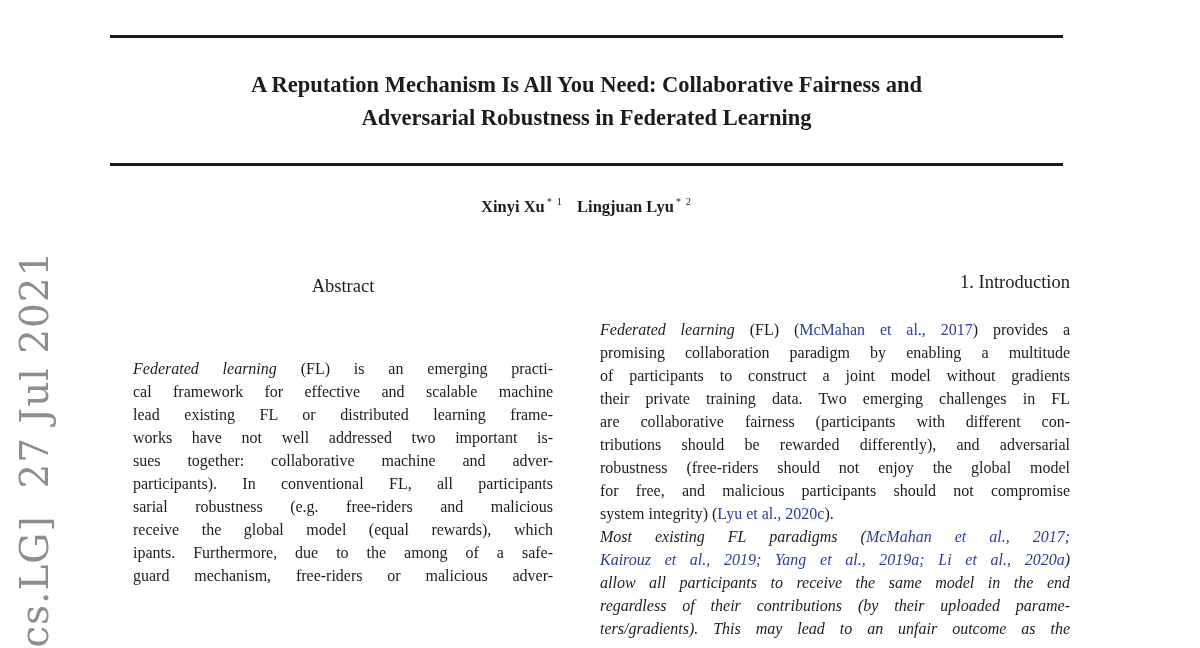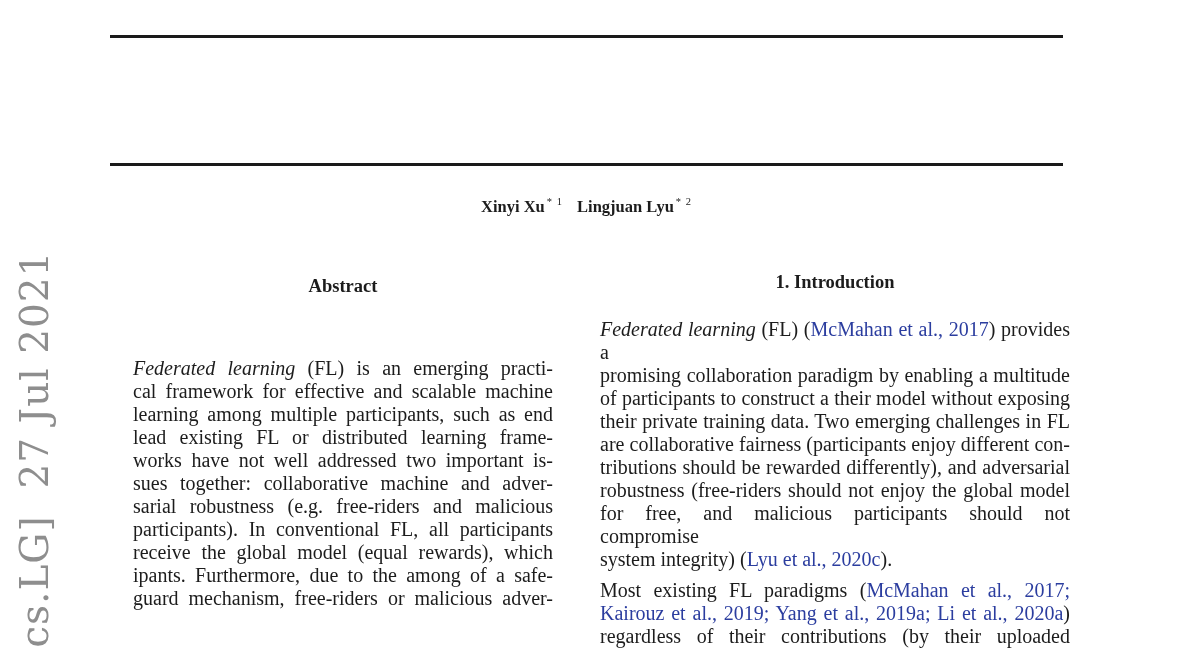--- a/index.html
+++ b/index.html
@@ -16,87 +16,91 @@
     text-align:center; font-size:22.5px; font-weight:bold; line-height:33px;
   }
   .authors {
     position:absolute; left:110px; top:196px; width:953px;
     text-align:center; font-size:16.5px; font-weight:bold;
   }
   .author + .author { margin-left:10px; }
   .author sup { font-size:10.5px; font-weight:normal; letter-spacing:1px; margin-left:2px; }
   .col-left  { position:absolute; left:133px; top:276px; width:420px; }
   .col-right { position:absolute; left:600px; top:272px; width:470px; }
-  .abstract-heading { margin:0; text-align:center; font-size:18.5px; font-weight:bold; line-height:20px; }
-  .intro-heading    { margin:0; text-align:center;   font-size:18.5px; font-weight:bold; line-height:21px; }
+  .abstract-heading { margin:0; text-align:center; font-size:18.5px; font-weight:normal; line-height:20px; }
+  .intro-heading    { margin:0; text-align:right;   font-size:18.5px; font-weight:normal; line-height:21px; }
   .abstract-body { margin-top:61px; }
   .intro-body    { margin-top:25px; }
-  .rich { font-size:20px; line-height:23px; }
+  .rich { font-size:16px; line-height:23px; }
   .rich .line { text-align:justify; text-align-last:justify; white-space:normal; }
   .rich .line.end { text-align-last:left; }
-  .para2 { margin-top:8px; }
+  .para2 { margin-top:0;font-style:italic; }
   .i { font-style:italic; }
   .c { color:var(--cite,#2b3d9f); }
   .arxiv-stamp {
     position:absolute; left:12px; top:664px;
     transform:rotate(-90deg); transform-origin:0 0;
     white-space:pre; font-size:39px; letter-spacing:1px;
     color:var(--stamp,#8e8e8e); font-family:"DejaVu Serif","Liberation Serif",serif;
   }
 </style>
 </head>
 <body>
 
 <div class="page">
 
   <div class="arxiv-stamp">[cs.LG]  27 Jul 2021</div>
 
   <div class="rule rule-top"></div>
 
+  <h1 class="title">
+    <span>A Reputation Mechanism Is All You Need: Collaborative Fairness and</span><br>
+    <span>Adversarial Robustness in Federated Learning</span>
+  </h1>
 
   <div class="rule rule-bottom"></div>
 
   <div class="authors">
     <span class="author"><span>Xinyi Xu</span><sup>* 1</sup></span>
     <span class="author"><span>Lingjuan Lyu</span><sup>* 2</sup></span>
   </div>
 
   <div class="col-left">
     <h2 class="abstract-heading">Abstract</h2>
     <div class="abstract-body rich">
         <div class="line"><span class="i">Federated learning</span><span> (FL) is an emerging practi-</span></div>
         <div class="line"><span>cal framework for effective and scalable machine</span></div>
-        <div class="line"><span>learning among multiple participants, such as end</span></div>
         <div class="line"><span>lead existing FL or distributed learning frame-</span></div>
         <div class="line"><span>works have not well addressed two important is-</span></div>
         <div class="line"><span>sues together: collaborative machine and adver-</span></div>
+        <div class="line"><span>participants). In conventional FL, all participants</span></div>
         <div class="line"><span>sarial robustness (e.g. free-riders and malicious</span></div>
-        <div class="line"><span>participants). In conventional FL, all participants</span></div>
         <div class="line"><span>receive the global model (equal rewards), which</span></div>
         <div class="line"><span>ipants.  Furthermore, due to the among of a safe-</span></div>
         <div class="line"><span>guard mechanism, free-riders or malicious adver-</span></div>
       </div>
   </div>
 
   <div class="col-right">
     <h2 class="intro-heading">1. Introduction</h2>
     <div class="intro-body">
       <div class="rich para1">
           <div class="line"><span class="i">Federated learning</span><span> (FL) (</span><span class="c">McMahan et al., 2017</span><span>) provides a</span></div>
           <div class="line"><span>promising collaboration paradigm by enabling a multitude</span></div>
-          <div class="line"><span>of participants to construct a their model without exposing</span></div>
+          <div class="line"><span>of participants to construct a joint model without gradients</span></div>
           <div class="line"><span>their private training data. Two emerging challenges in FL</span></div>
-          <div class="line"><span>are collaborative fairness (participants enjoy different con-</span></div>
+          <div class="line"><span>are collaborative fairness (participants with different con-</span></div>
           <div class="line"><span>tributions should be rewarded differently), and adversarial</span></div>
           <div class="line"><span>robustness (free-riders should not enjoy the global model</span></div>
           <div class="line"><span>for free, and malicious participants should not compromise</span></div>
           <div class="line end"><span>system integrity) (</span><span class="c">Lyu et al., 2020c</span><span>).</span></div>
         </div>
       <div class="rich para2">
           <div class="line"><span>Most existing FL paradigms (</span><span class="c">McMahan et al., 2017;</span></div>
           <div class="line"><span class="c">Kairouz et al., 2019; Yang et al., 2019a; Li et al., 2020a</span><span>)</span></div>
+          <div class="line"><span>allow all participants to receive the same model in the end</span></div>
           <div class="line"><span>regardless of their contributions (by their uploaded parame-</span></div>
           <div class="line"><span>ters/gradients). This may lead to an unfair outcome as the</span></div>
         </div>
     </div>
   </div>
 
 </div>
 
 </body></html>

